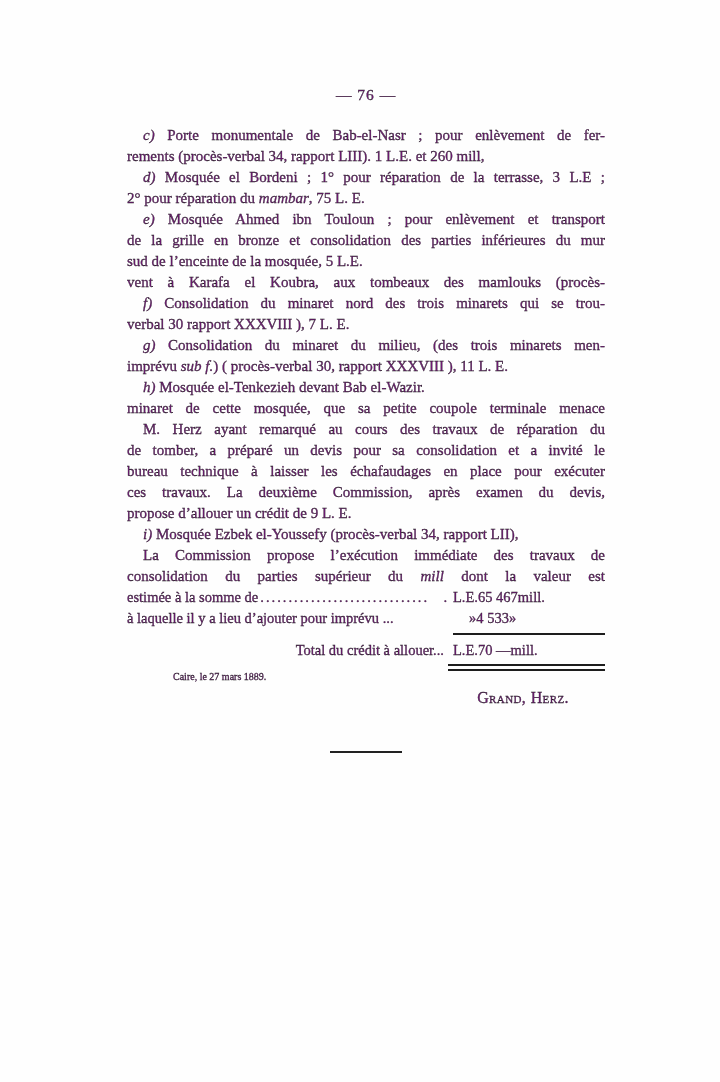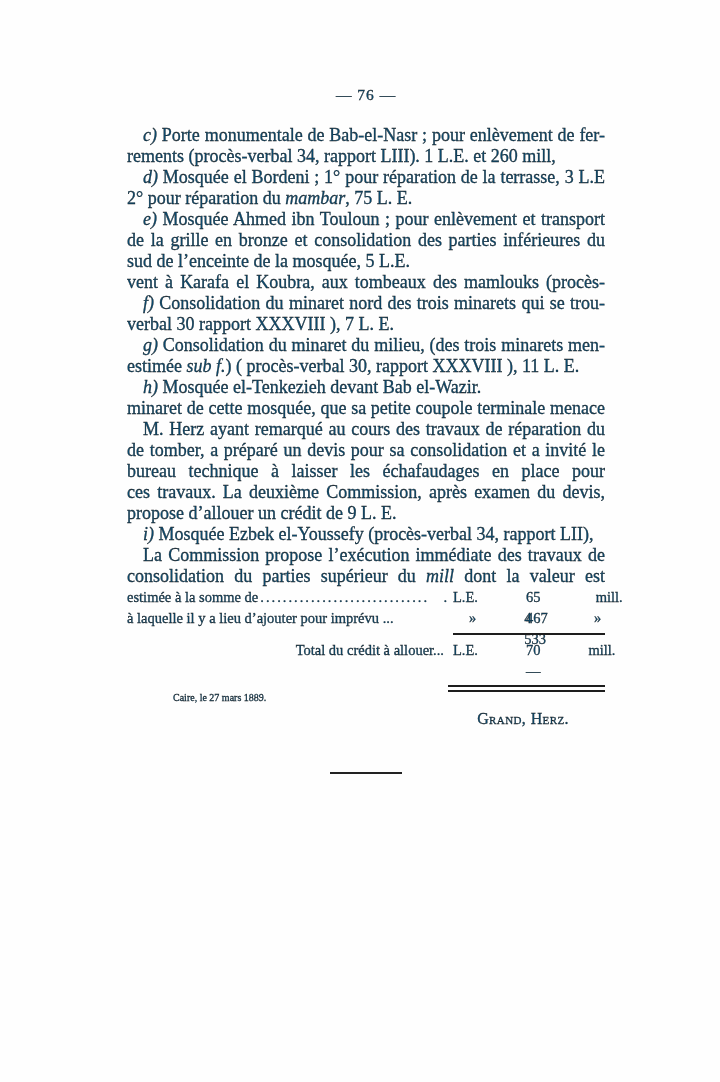--- a/index.html
+++ b/index.html
@@ -5,36 +5,36 @@
   html, body {
     margin: 0; padding: 0;
     width: 720px; height: 1082px;
     background: #fefefe;
     overflow: hidden;
   }
   .page {
     position: relative;
     width: 720px; height: 1082px;
     font-family: "Liberation Serif", "DejaVu Serif", serif;
-    color: #0c4a6e;
+    color: #701a75;
     -webkit-text-stroke: 0.3px #1c1c1c;
   }
   .content {
     position: absolute;
     left: 127px; top: 86px;
     width: 478px;
   }
   .page-number {
     text-align: center;
     font-size: 15.5px;
     letter-spacing: 1px;
     margin-bottom: 21px;
   }
   .ln {
-    font-size: 18px;
+    font-size: 15px;
     line-height: 21px;
     height: 21px;
     overflow: hidden;
     white-space: nowrap;
   }
   .jl { 
     white-space: normal;
     text-align: justify;
     text-align-last: justify;
   }
@@ -59,21 +59,20 @@
   }
   .leader-end { white-space: nowrap; padding-right: 6px; }
   .spacer { flex: 1 1 auto; }
   .amt {
     flex: 0 0 152px;
     width: 152px;
     display: flex;
     justify-content: flex-start;
     align-items: baseline;
     box-sizing: border-box;
-    gap: 48px;
   }
   .amt-r2 { padding: 0 16px; }
   .total-row {
     margin-top: 4px;
     height: auto;
   }
   .total-label {
     flex: 1 1 auto;
     text-align: right;
     padding-right: 9px;
@@ -123,21 +122,21 @@
     <div class="ln">rements (procès-verbal 34, rapport LIII). 1 L.E. et 260 mill,</div>
     <div class="ln jl ind"><span class="it">d)</span><span> Mosquée el Bordeni ; 1° pour réparation de la terrasse, 3 L.E ;</span></div>
     <div class="ln"><span>2° pour réparation du </span><span class="it">mambar</span><span>, 75 L. E.</span></div>
     <div class="ln jl ind"><span class="it">e)</span><span> Mosquée Ahmed ibn Touloun ; pour enlèvement et transport</span></div>
     <div class="ln jl">de la grille en bronze et consolidation des parties inférieures du mur</div>
     <div class="ln">sud de l’enceinte de la mosquée, 5 L.E.</div>
     <div class="ln jl">vent à Karafa el Koubra, aux tombeaux des mamlouks (procès-</div>
     <div class="ln jl ind"><span class="it">f)</span><span> Consolidation du minaret nord des trois minarets qui se trou-</span></div>
     <div class="ln">verbal 30 rapport XXXVIII ), 7 L. E.</div>
     <div class="ln jl ind"><span class="it">g)</span><span> Consolidation du minaret du milieu, (des trois minarets men-</span></div>
-    <div class="ln"><span>estimée </span><span class="it">sub f.</span><span>) ( procès-verbal 30, rapport XXXVIII ), 11 L. E.</span></div>
+    <div class="ln"><span>imprévu </span><span class="it">sub f.</span><span>) ( procès-verbal 30, rapport XXXVIII ), 11 L. E.</span></div>
     <div class="ln ind"><span class="it">h)</span><span> Mosquée el-Tenkezieh devant Bab el-Wazir.</span></div>
     <div class="ln jl">minaret de cette mosquée, que sa petite coupole terminale menace</div>
     <div class="ln jl ind">M. Herz ayant remarqué au cours des travaux de réparation du</div>
     <div class="ln jl">de tomber, a préparé un devis pour sa consolidation et a invité le</div>
     <div class="ln jl">bureau technique à laisser les échafaudages en place pour exécuter</div>
     <div class="ln jl">ces travaux. La deuxième Commission, après examen du devis,</div>
     <div class="ln">propose d’allouer un crédit de 9 L. E.</div>
     <div class="ln ind"><span class="it">i)</span><span> Mosquée Ezbek el-Youssefy (procès-verbal 34, rapport LII),</span></div>
     <div class="ln jl ind">La Commission propose l’exécution immédiate des travaux de</div>
     <div class="ln jl"><span>consolidation du parties supérieur du </span><span class="it">mill</span><span> dont la valeur est</span></div>

